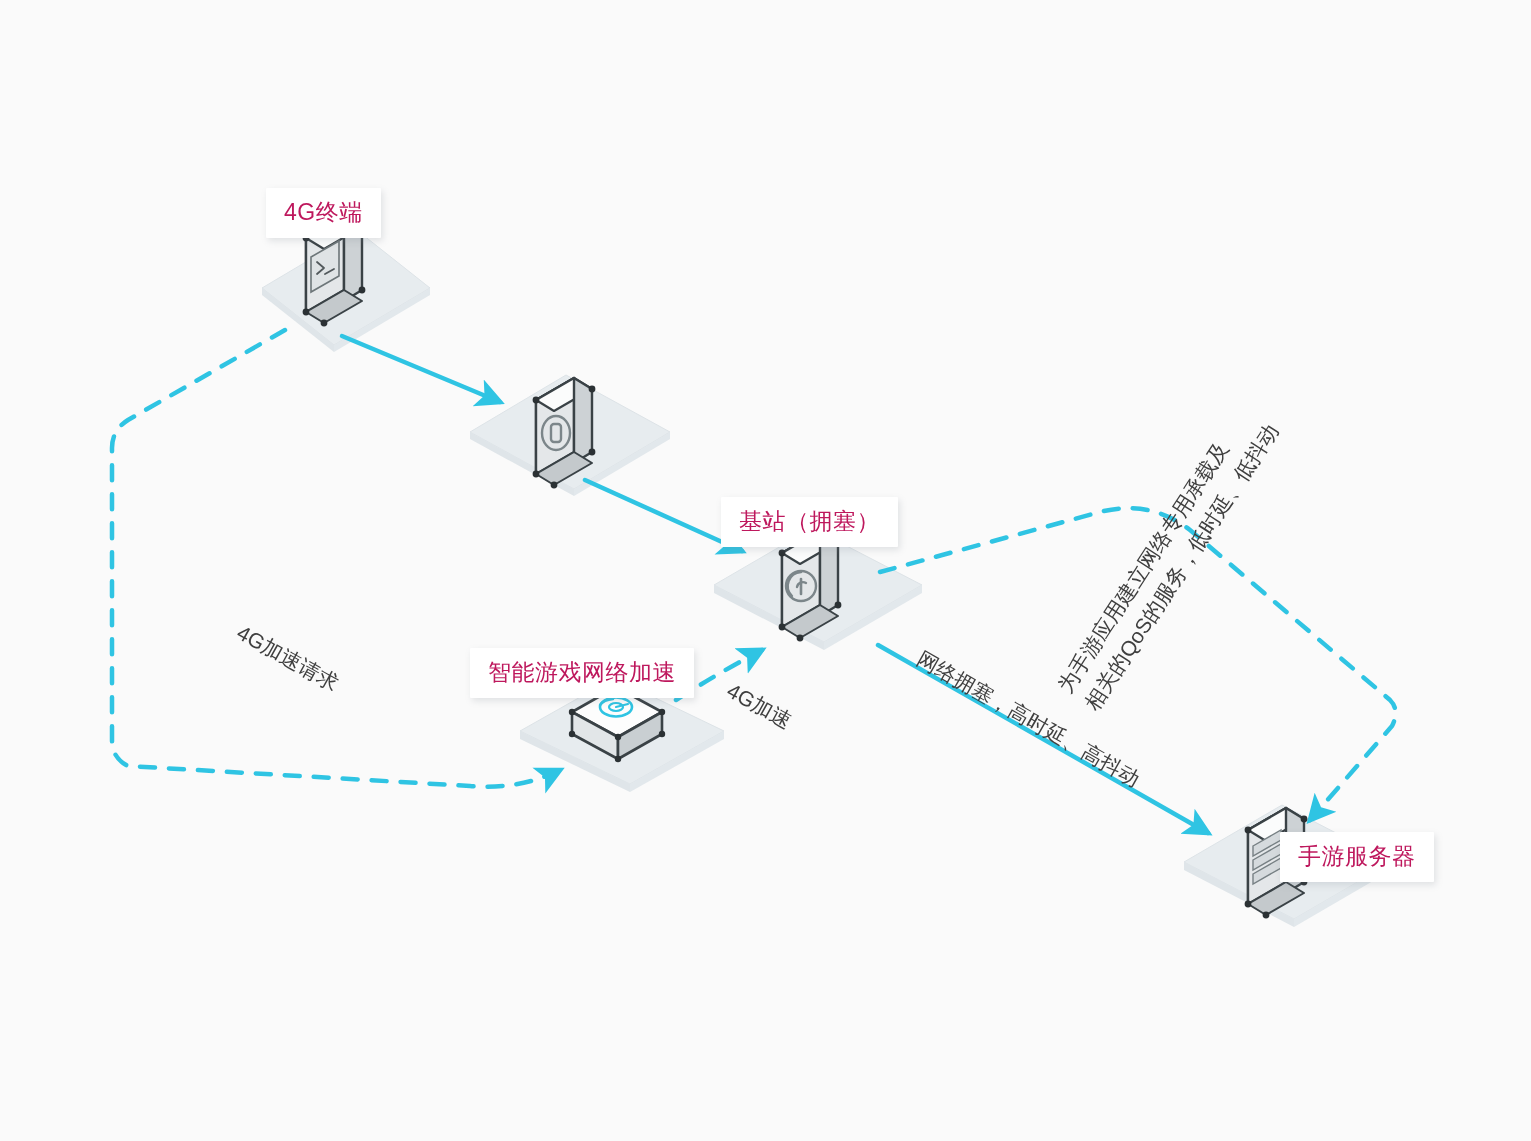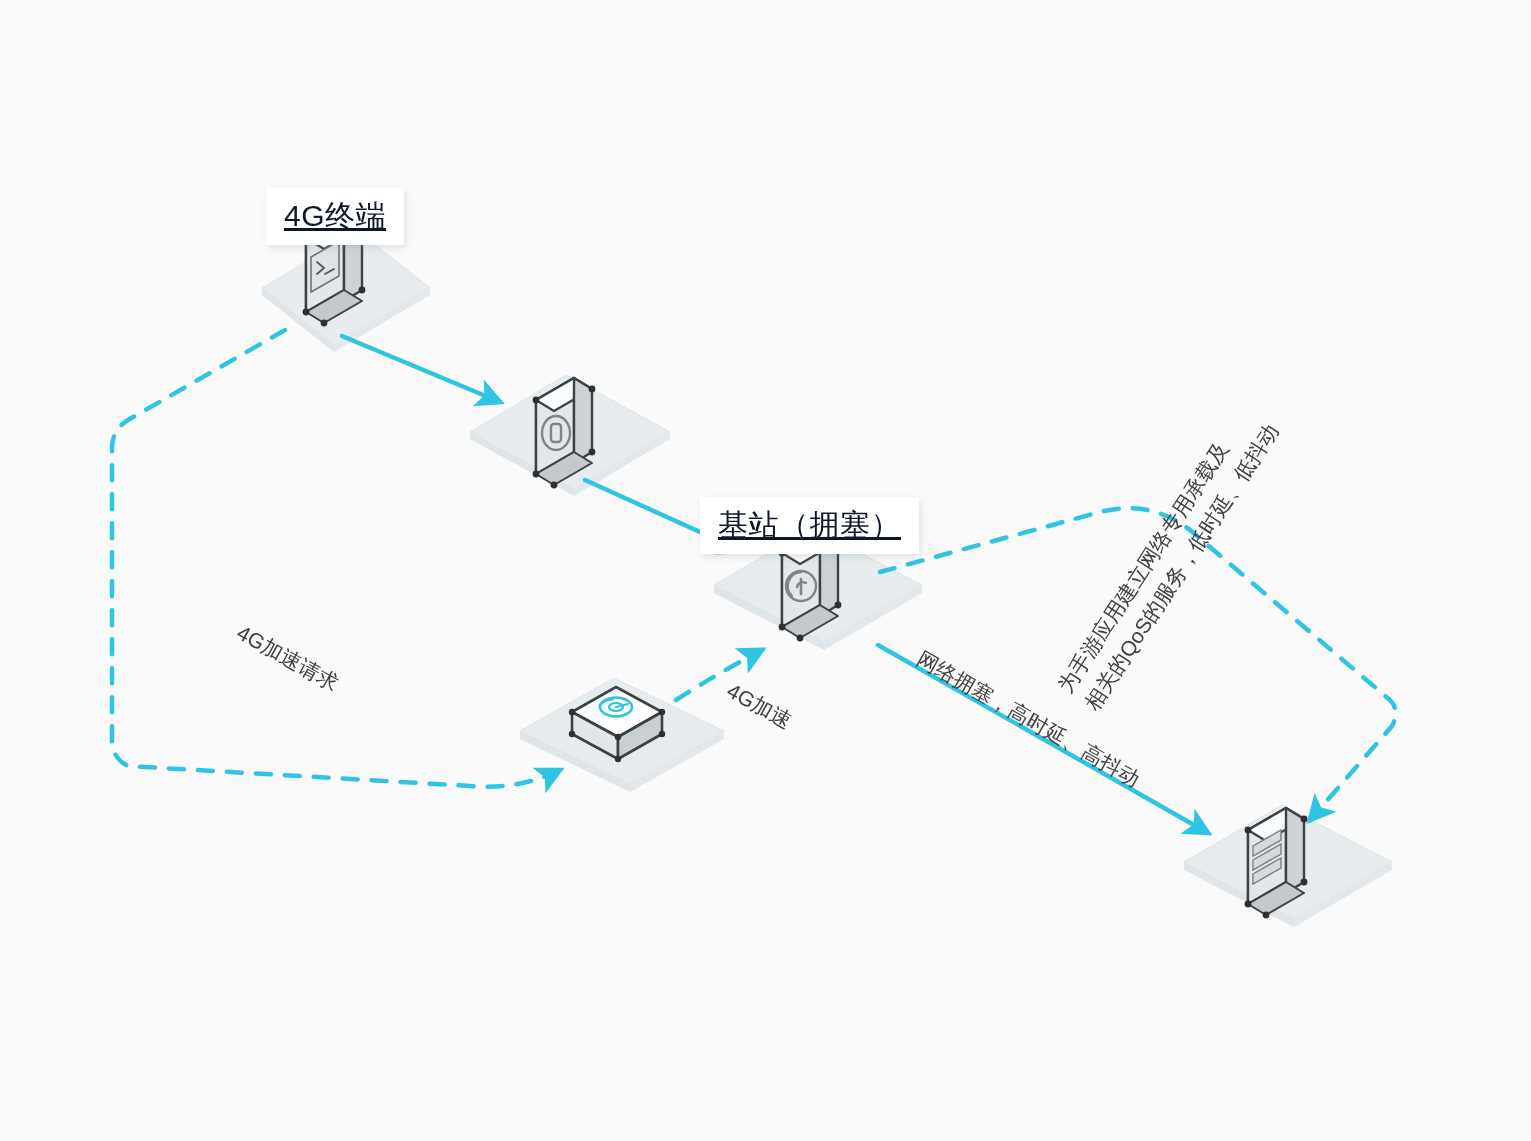--- a/index.html
+++ b/index.html
@@ -24,30 +24,29 @@
   .diagram-svg {
     position: absolute;
     left: 0; top: 0;
     width: 1531px;
     height: 1141px;
   }
   
   .node-label {
     position: absolute;
     background: #ffffff;
-    color: #0f172a;
-    font-size: 30px;
+    color: #be185d;
+    font-size: 23px;
     line-height: 1;
     padding: 13px 18px 14px 18px;
     white-space: nowrap;
     box-shadow: 2px 3px 7px rgba(120,130,140,0.20);
     border-radius: 1px;
     letter-spacing: 0.5px;
     z-index: 40;
-    text-decoration: underline;
   }
   
   .edge-label {
     position: absolute;
     color: #3f3f3f;
     font-size: 21px;
     line-height: 1.45;
     white-space: nowrap;
     z-index: 30;
     transform-origin: 0 0;
@@ -205,23 +204,25 @@
       <circle cx="1248" cy="904" r="3.4" fill="#2b3134"></circle>
       <circle cx="1304" cy="819" r="3.4" fill="#2b3134"></circle>
       <circle cx="1304" cy="882" r="3.4" fill="#2b3134"></circle>
       <circle cx="1266" cy="915" r="3.4" fill="#2b3134"></circle>
     </g>
   </svg>
 
   <div class="node-label" style="left:266px; top:188px;">4G终端</div>
 
 
-  <div class="node-label" style="left:700px; top:497px;">基站（拥塞）</div>
-
-
+  <div class="node-label" style="left:721px; top:497px;">基站（拥塞）</div>
+
+  <div class="node-label" style="left:470px; top:648px;">智能游戏网络加速</div>
+
+  <div class="node-label" style="left:1280px; top:832px;">手游服务器</div>
 
   <div class="edge-label" style="left:246px; top:618px; transform: rotate(29deg);">4G加速请求</div>
 
   <div class="edge-label" style="left:736px; top:676px; transform: rotate(29deg);">4G加速</div>
 
   <div class="edge-label" style="left:926px; top:644px; transform: rotate(29.5deg);">网络拥塞，高时延、高抖动</div>
 
   <div class="edge-label two-line" style="left:1050px; top:682px; transform: rotate(-57deg);">
     <div>为手游应用建立网络专用承载及</div>
     <div>相关的QoS的服务，低时延、低抖动</div>

